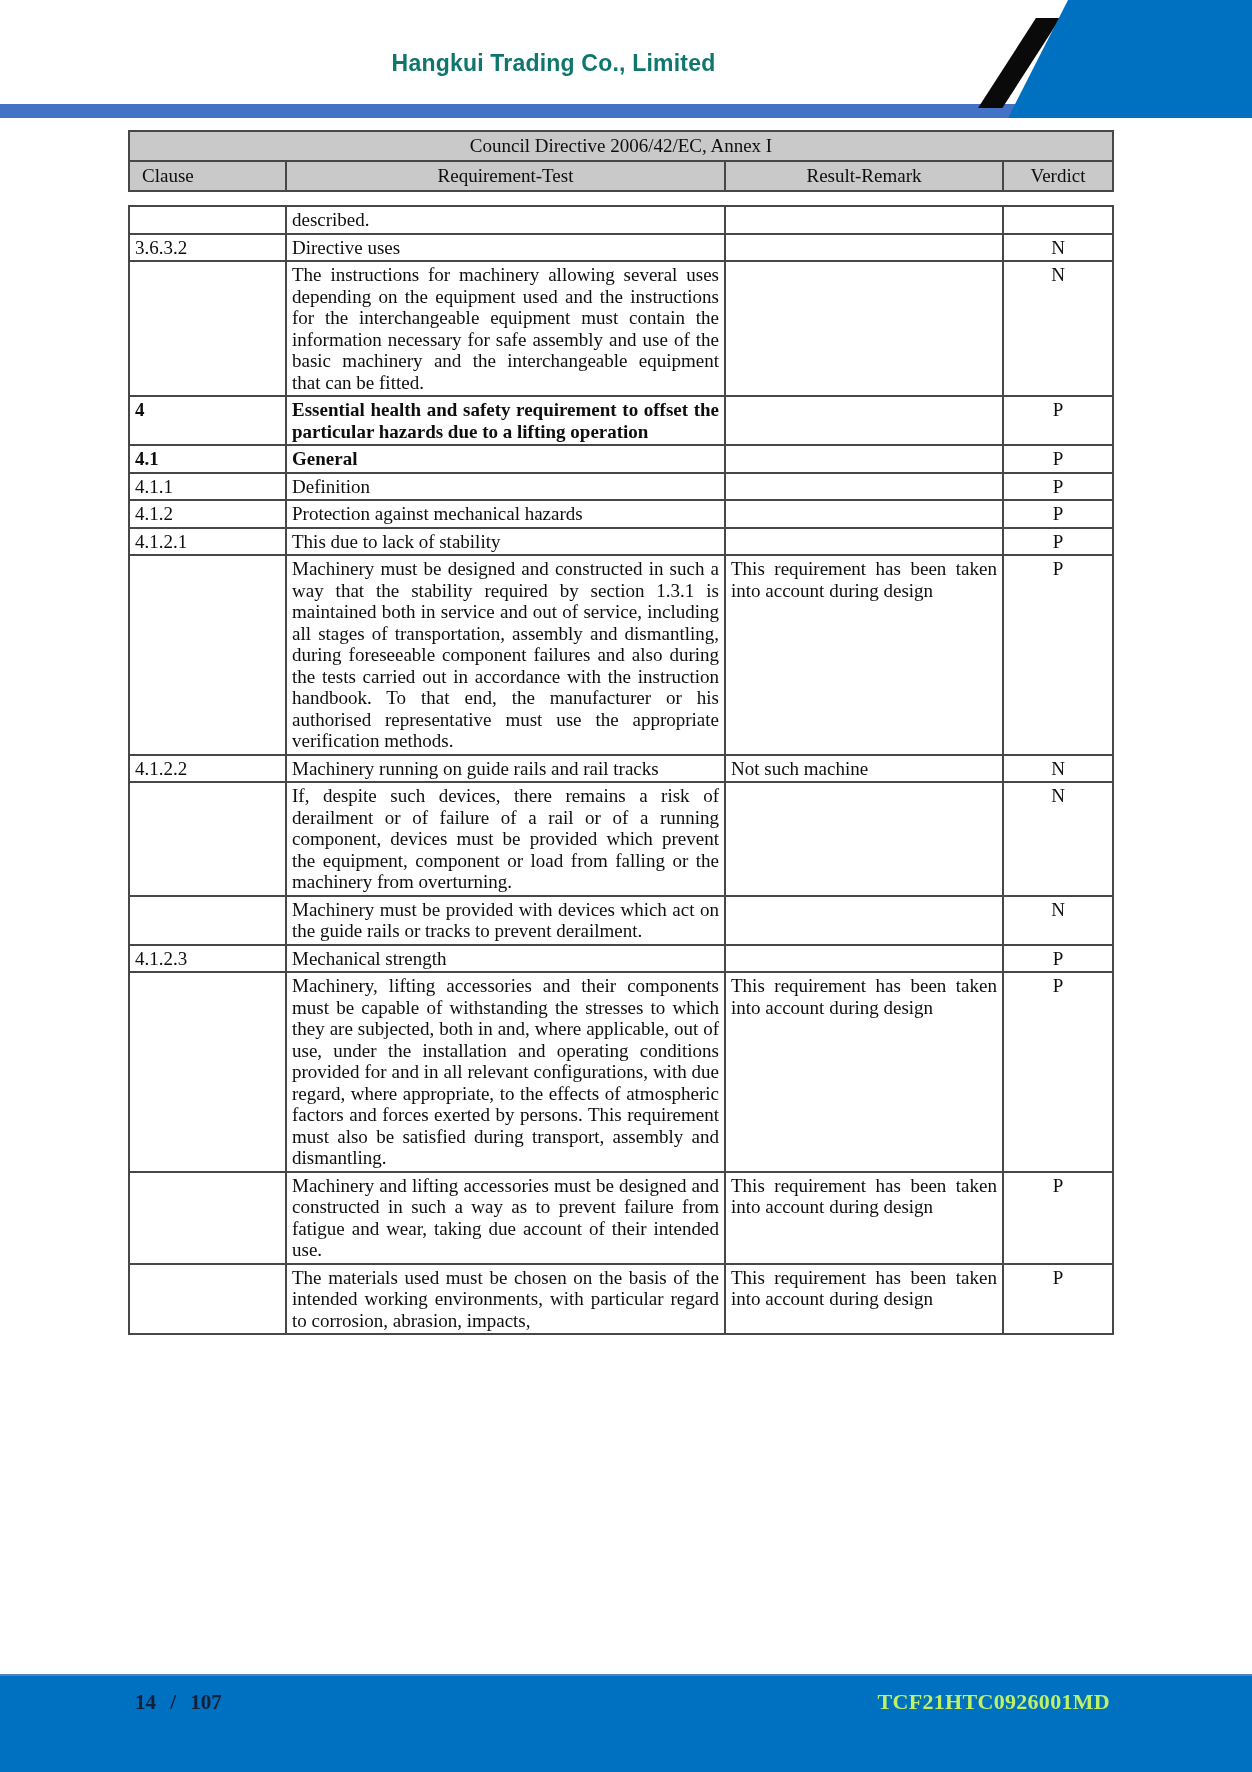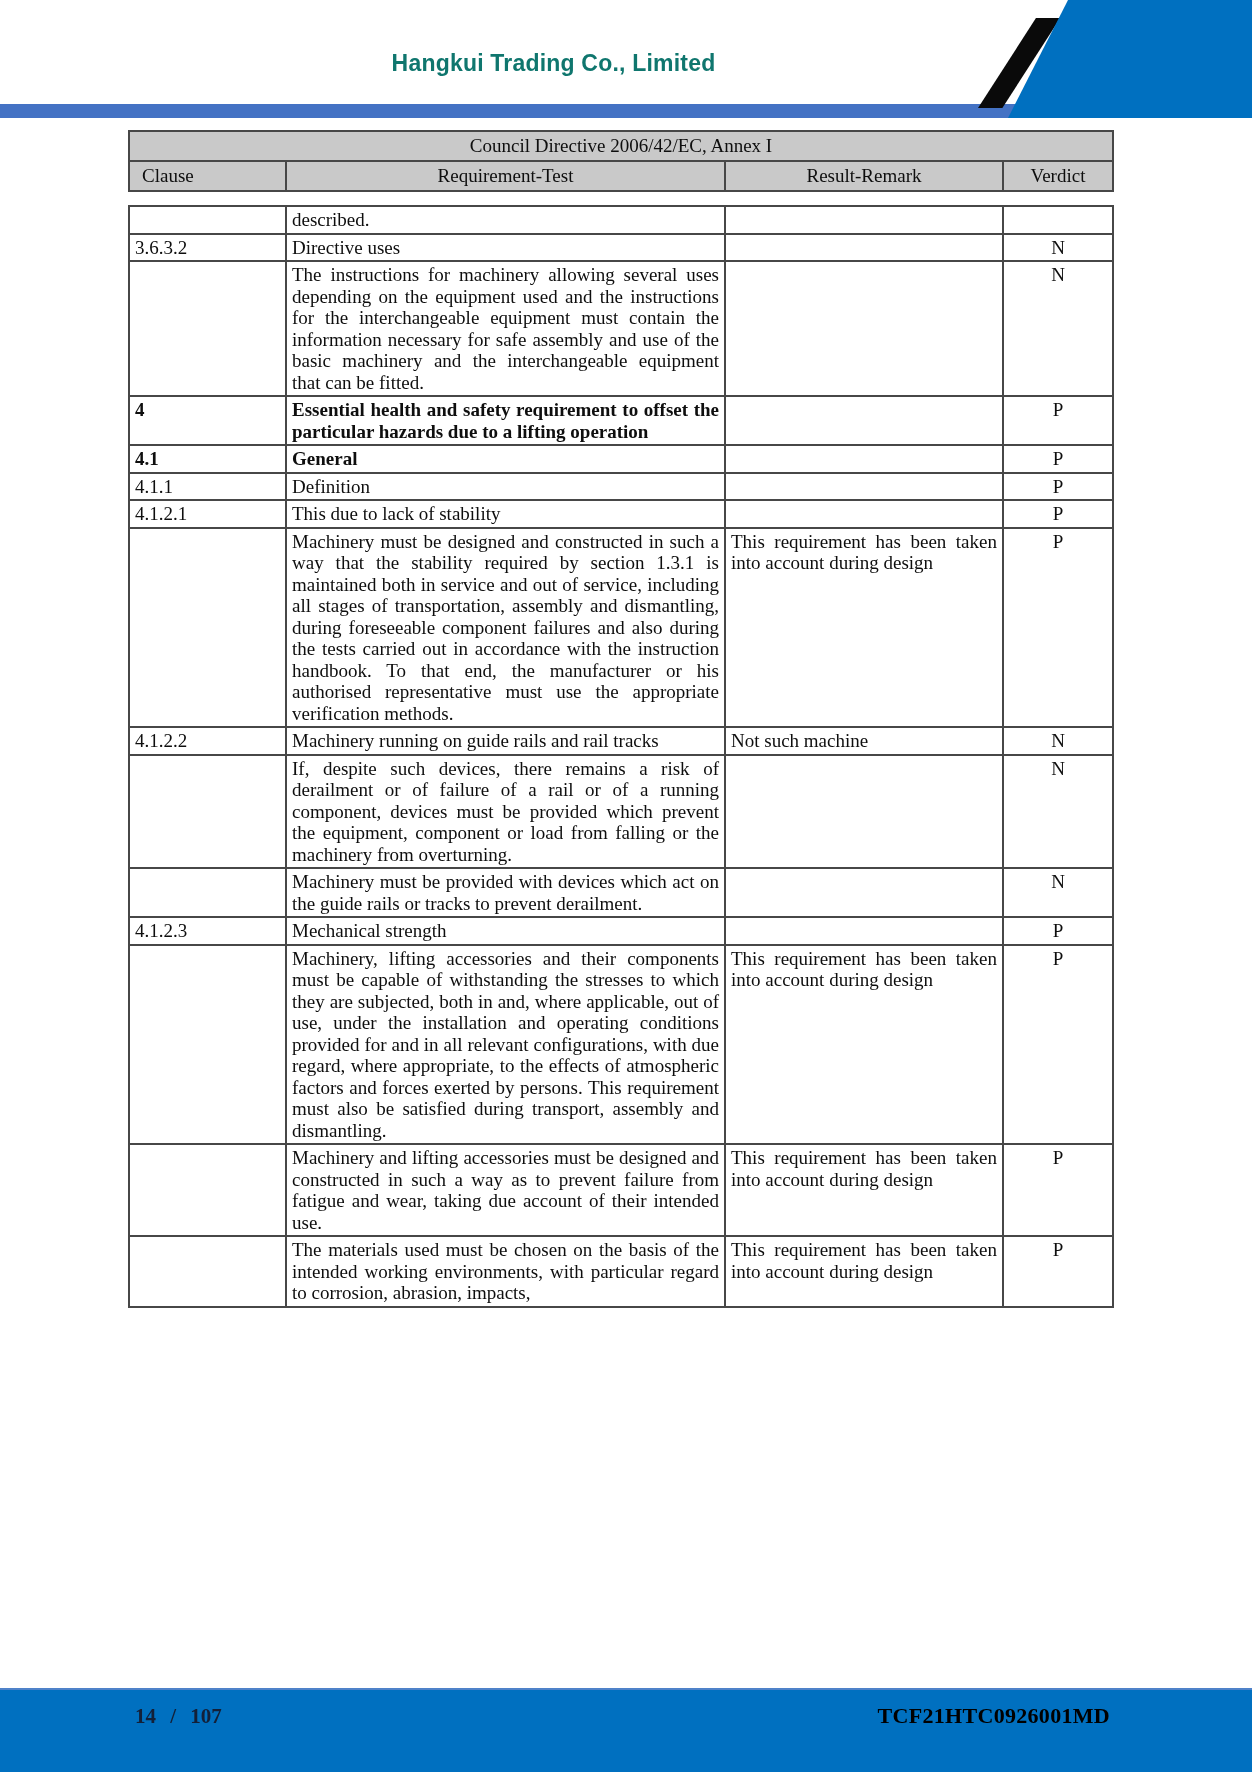--- a/index.html
+++ b/index.html
@@ -51,30 +51,30 @@
   table.body-table { top:205px; }
   td.cell-clause  { text-align:left;border-radius:6px; }
   td.cell-req     { text-align:justify; }
   td.cell-res     { text-align:justify; }
   td.cell-verdict { text-align:center; }
   td.bold   { font-weight:bold; }
   td.indent { padding-left:15px; }
 
   
   .footer-band {
-    position:absolute; left:0; bottom:0; width:1252px; height:84px;
+    position:absolute; left:0; bottom:0; width:1252px; height:98px;
     background:#0070C0; border-top:2px solid #4f82c9; box-sizing:border-box;
   }
   .page-number {
     position:absolute; left:135px; top:14px;
     font-weight:bold; font-size:21px; color:#132038; word-spacing:9px;
   }
   .report-number {
     position:absolute; right:142px; top:13px;
-    font-weight:bold; font-size:22px; color:#000000; letter-spacing:0.3px;
+    font-weight:bold; font-size:22px; color:#bef264; letter-spacing:0.3px;
   }
 </style>
 </head>
 <body>
 
 <div class="company-title">Hangkui Trading Co., Limited</div>
 
 <div class="header-bar"></div>
 <div class="deco-black"></div>
 <div class="deco-blue"></div>
@@ -137,20 +137,26 @@
         <td class="cell-res"></td>
         <td class="cell-verdict">P</td>
       </tr>
       <tr>
         <td class="cell-clause">4.1.1</td>
         <td class="cell-req indent">Definition</td>
         <td class="cell-res"></td>
         <td class="cell-verdict">P</td>
       </tr>
       <tr>
+        <td class="cell-clause">4.1.2</td>
+        <td class="cell-req indent">Protection against mechanical hazards</td>
+        <td class="cell-res"></td>
+        <td class="cell-verdict">P</td>
+      </tr>
+      <tr>
         <td class="cell-clause">4.1.2.1</td>
         <td class="cell-req">This due to lack of stability</td>
         <td class="cell-res"></td>
         <td class="cell-verdict">P</td>
       </tr>
       <tr>
         <td class="cell-clause"></td>
         <td class="cell-req">Machinery must be designed and constructed in such a way that the stability required by section 1.3.1 is maintained both in service and out of service, including all stages of transportation, assembly and dismantling, during foreseeable component failures and also during the tests carried out in accordance with the instruction handbook. To that end, the manufacturer or his authorised representative must use the appropriate verification methods.</td>
         <td class="cell-res">This requirement has been taken into account during design</td>
         <td class="cell-verdict">P</td>

